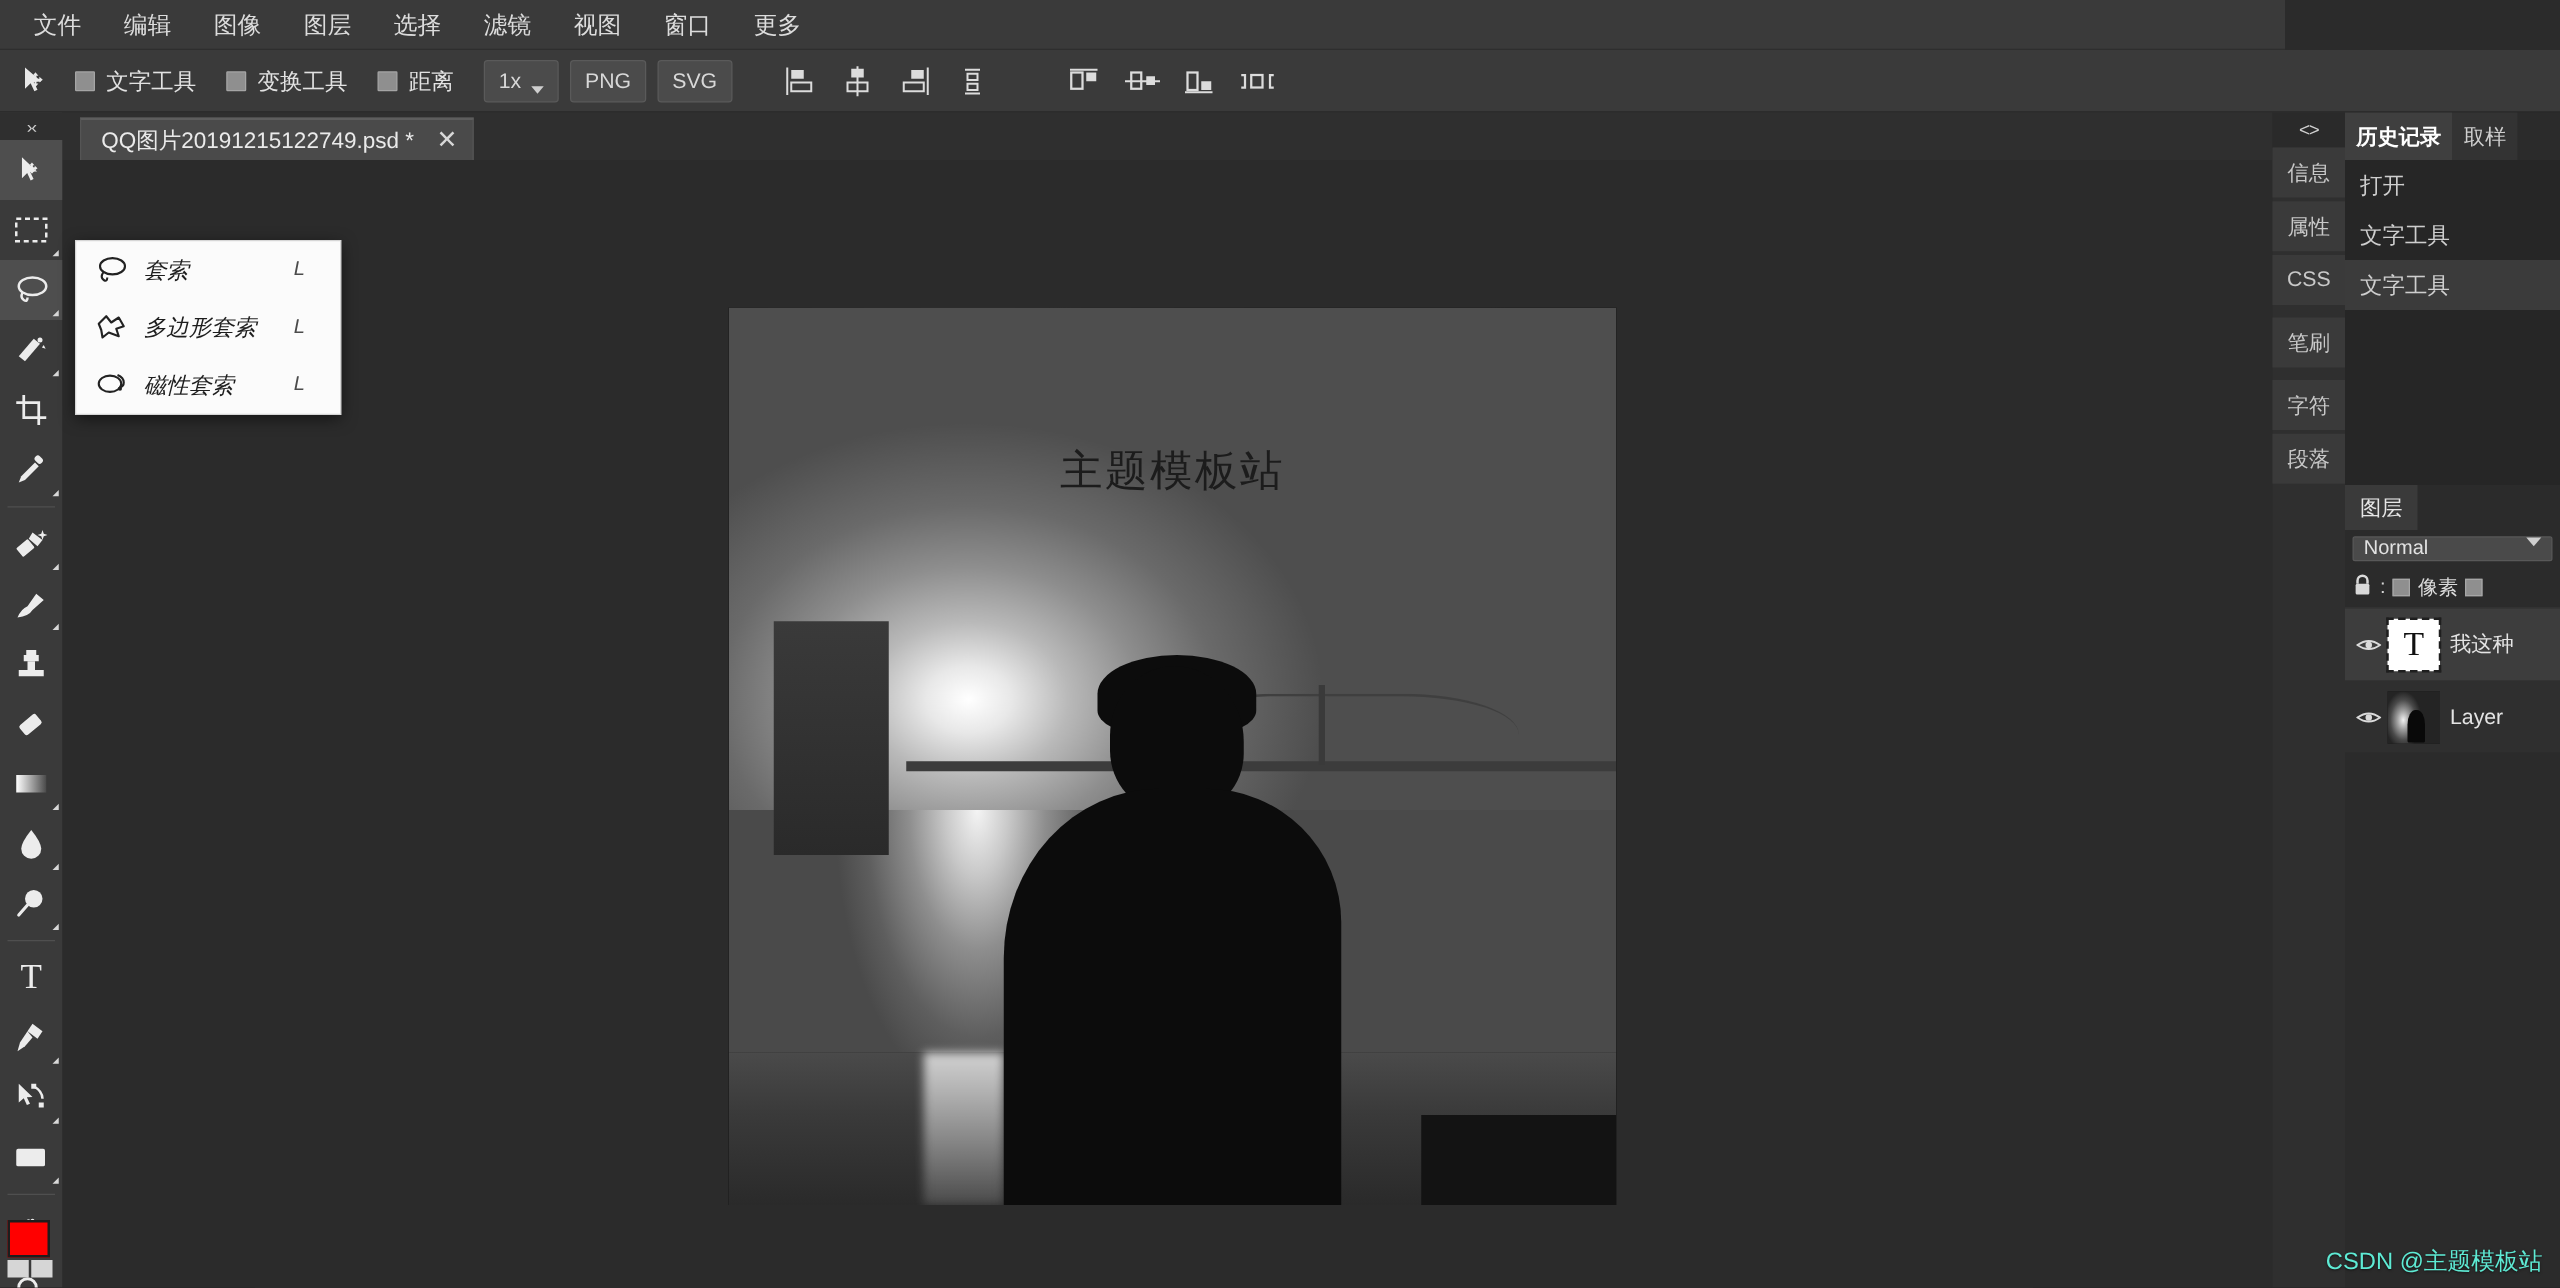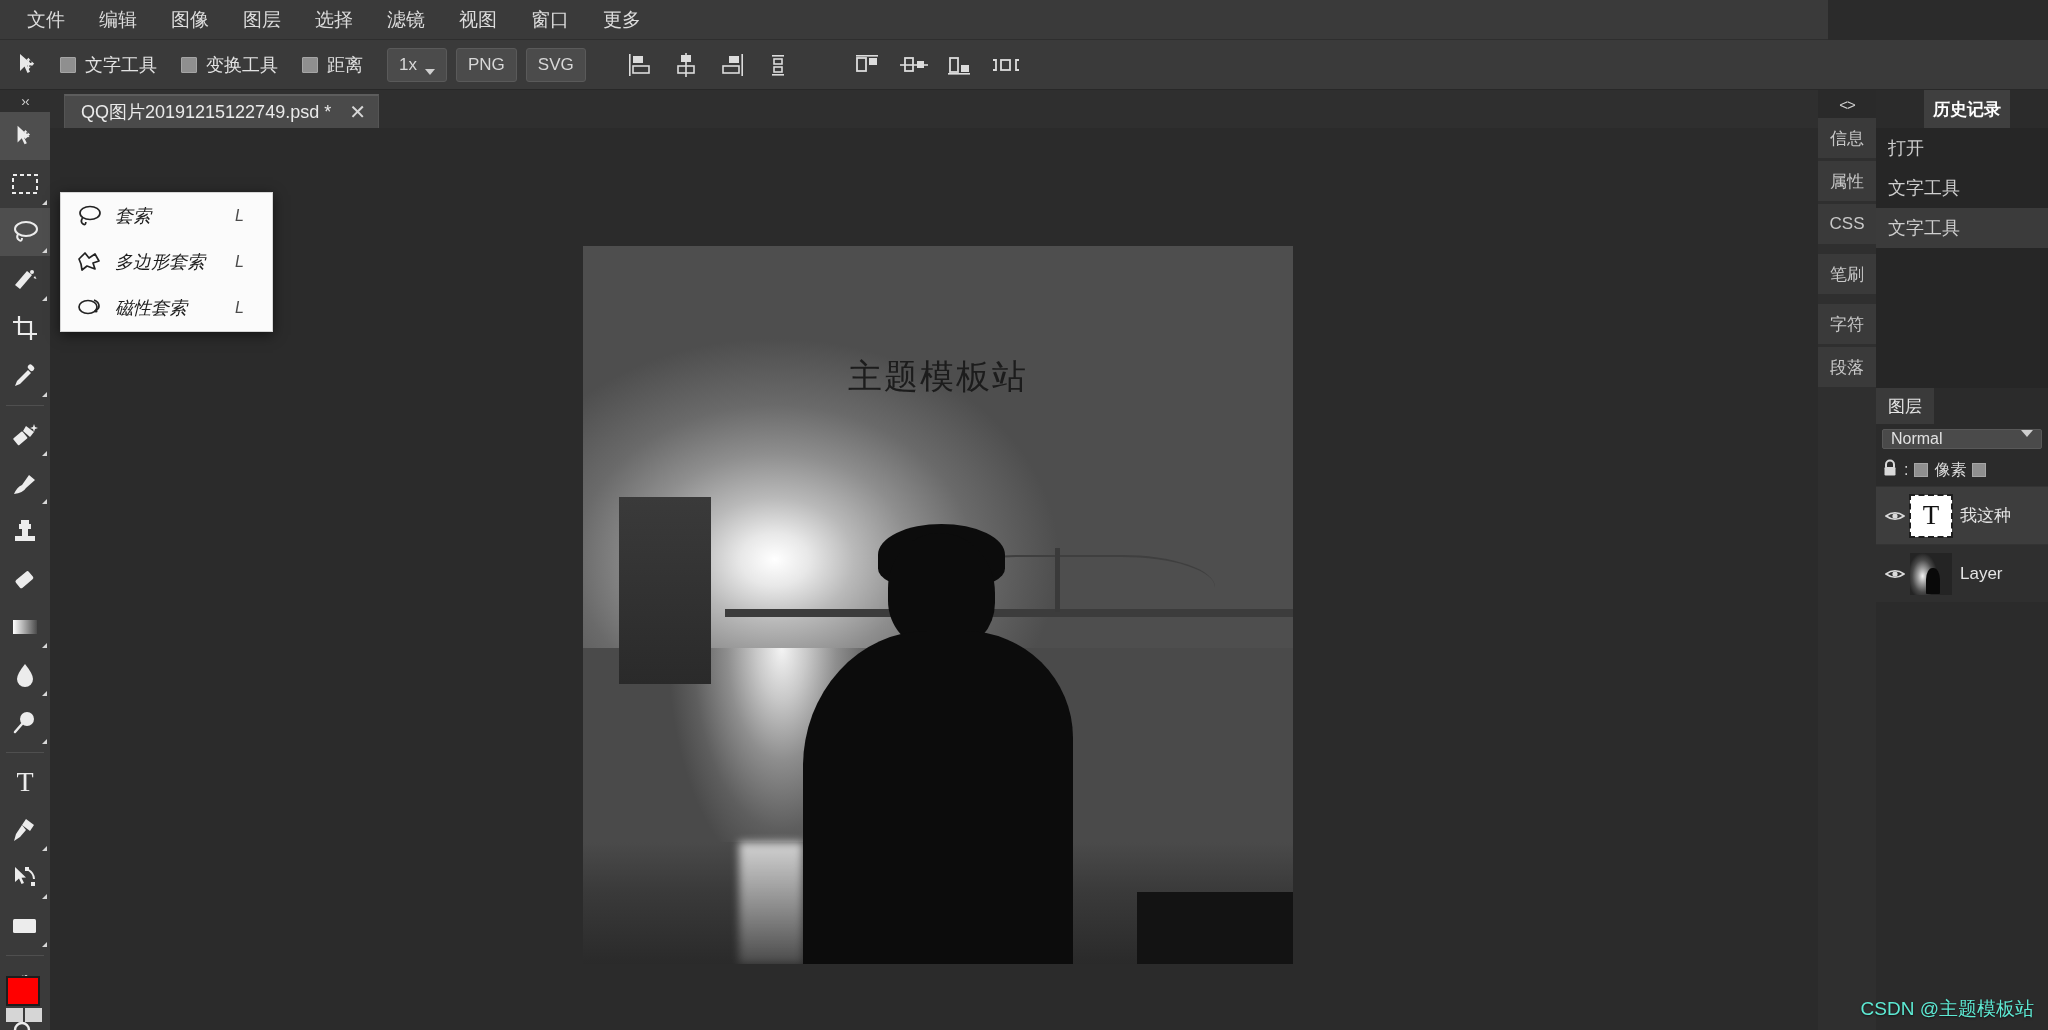--- a/index.html
+++ b/index.html
@@ -202,21 +202,21 @@
   }
   .vtab.gap{ margin-top:10px; }
 
   .rightpanel{
     position:absolute; left:1876px; top:90px; width:172px; height:940px;
     background:#262626;
   }
   .panel-tabs{ display:flex; height:38px; background:#2b2b2b; align-items:stretch;}
   .ptab{
     display:flex;align-items:center;padding:0 9px;color:#cfcfcf;font-size:17px;
-    background:#333; white-space:nowrap;margin-left:48px;
+    background:#333; white-space:nowrap;
   }
   .ptab.active{ background:#3f3f3f; color:#ffffff; font-weight:bold;}
   .hist-list{ background:#262626; }
   .hist-item{
     height:40px;display:flex;align-items:center;padding-left:12px;
     color:#cecece;font-size:18px; white-space:nowrap;
   }
   .hist-item.sel{ background:#3b3b3b; }
 
   .layers-wrap{

